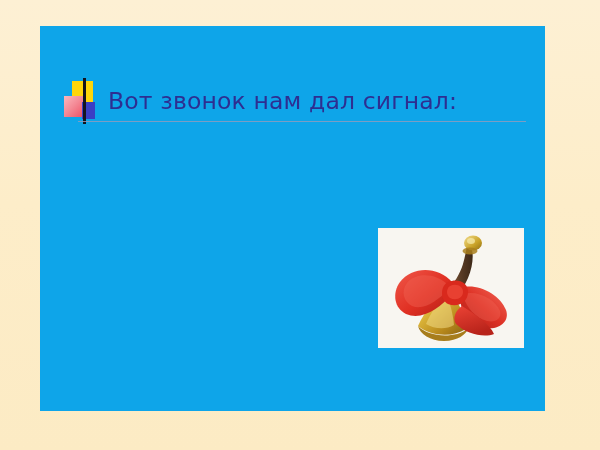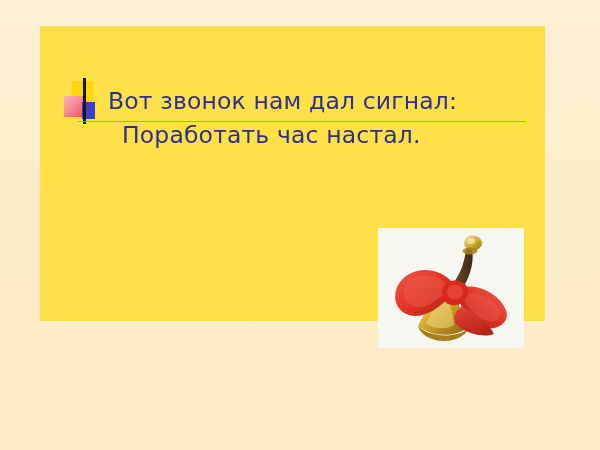--- a/index.html
+++ b/index.html
@@ -27,22 +27,22 @@
     inset: 0;
     background: linear-gradient(180deg, #fdf0d4 0%, #fdedc9 45%, #fcebc4 100%);
     pointer-events: none;
   }
 
   #slide-canvas {
     position: absolute;
     left: 40px;
     top: 26px;
     width: 505px;
-    height: 295px;
-    background: #fde047;
+    height: 385px;
+    background: #0ea5e9;
   }
 
   
   #bullet-ornament {
     position: absolute;
     left: 24px;
     top: 52px;
     width: 36px;
     height: 48px;
   }
@@ -139,21 +139,20 @@
       <span class="orn-yellow"></span>
       <span class="orn-pink"></span>
       <span class="orn-blue"></span>
       <span class="orn-bar"></span>
     </div>
 
     <div id="verse-rule"></div>
 
     <div id="verse-block">
       <div class="verse-line verse-line-1">Вот звонок нам дал сигнал:</div>
-      <div class="verse-line verse-line-2">Поработать час настал.</div>
     </div>
 
     <div id="bell-photo">
       <svg viewBox="0 0 146 120" xmlns="http://www.w3.org/2000/svg" aria-hidden="true">
         <defs>
           <linearGradient id="goldGrad" x1="0" y1="0" x2="1" y2="1">
             <stop offset="0%" stop-color="#f9ea9a"></stop>
             <stop offset="35%" stop-color="#dcb63a"></stop>
             <stop offset="70%" stop-color="#b8891c"></stop>
             <stop offset="100%" stop-color="#8a6312"></stop>

